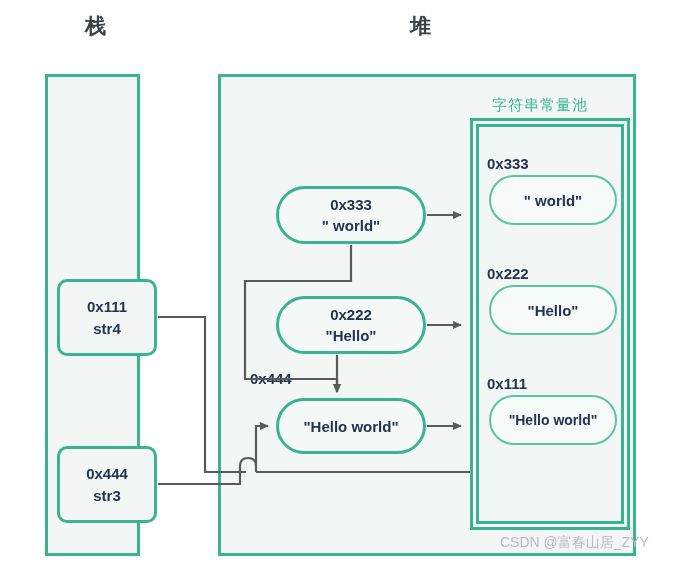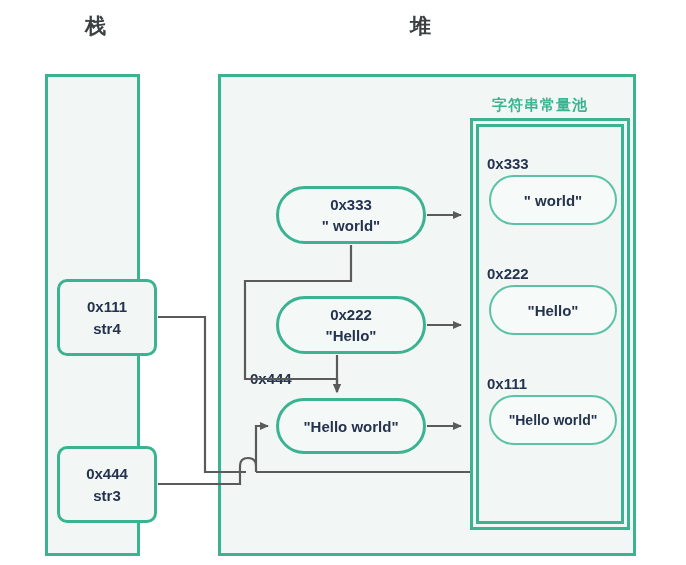--- a/index.html
+++ b/index.html
@@ -69,21 +69,21 @@
   }
   #heap-pill-0x333 { left: 276px; top: 186px; width: 150px; height: 58px; }
   #heap-pill-0x222 { left: 276px; top: 296px; width: 150px; height: 58px; }
   #heap-pill-0x444 { left: 276px; top: 398px; width: 150px; height: 56px; }
 
   #pool-title {
     position: absolute;
     left: 492px;
     top: 96px;
     font-size: 15px;
-    font-weight: bold;
+    font-weight: normal;
     color: #3bb391;
     letter-spacing: 1px;
   }
   #pool-outer {
     position: absolute;
     left: 470px;
     top: 118px;
     width: 160px;
     height: 412px;
     background: #f2f7f5;
@@ -210,14 +210,15 @@
 
     <path d="M337,355 L337,392" stroke="#5a5a5a" stroke-width="2.2" fill="none" marker-end="url(#arrowhead)"></path>
 
     <path d="M158,317 L205,317 L205,472 L246,472" stroke="#5a5a5a" stroke-width="2.2" fill="none"></path>
 
     <path d="M158,484 L240,484 L240,472 L240,466 Q240,458 248,458 Q256,458 256,466 L256,472 L256,426 L268,426" stroke="#5a5a5a" stroke-width="2.2" fill="none" marker-end="url(#arrowhead)"></path>
 
     <path d="M256,472 L470,472" stroke="#5a5a5a" stroke-width="2.2" fill="none"></path>
   </svg>
 
+  <div id="watermark">CSDN @富春山居_ZYY</div>
 
 </div>
 
 </body></html>

